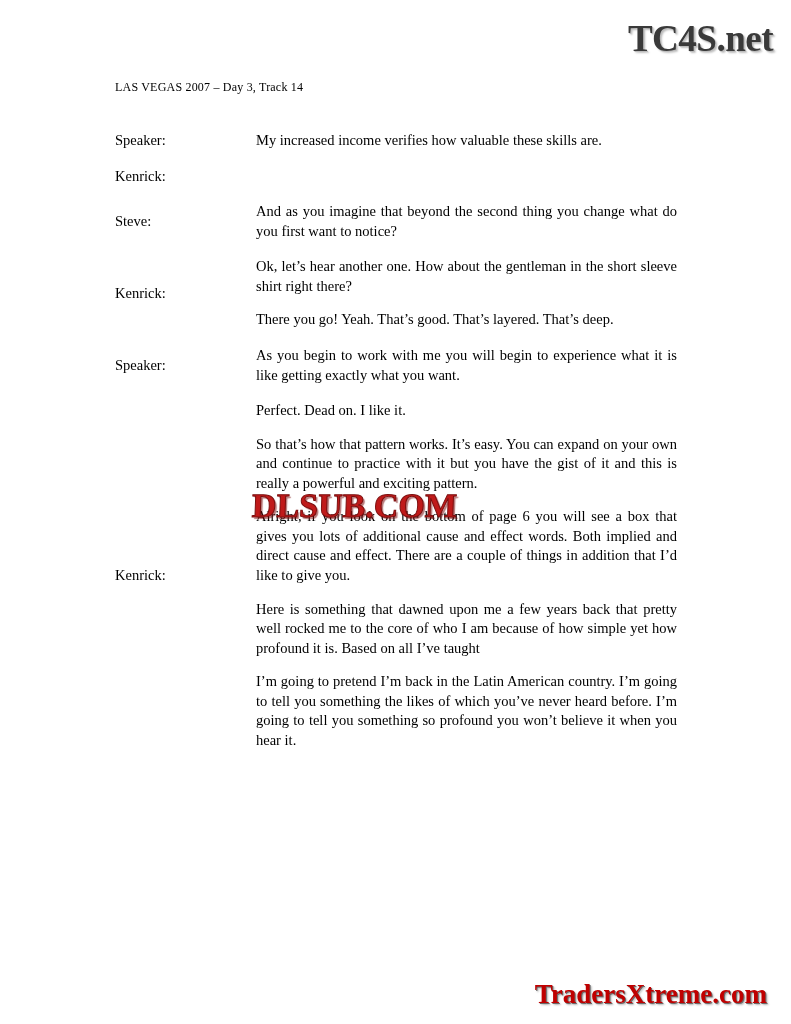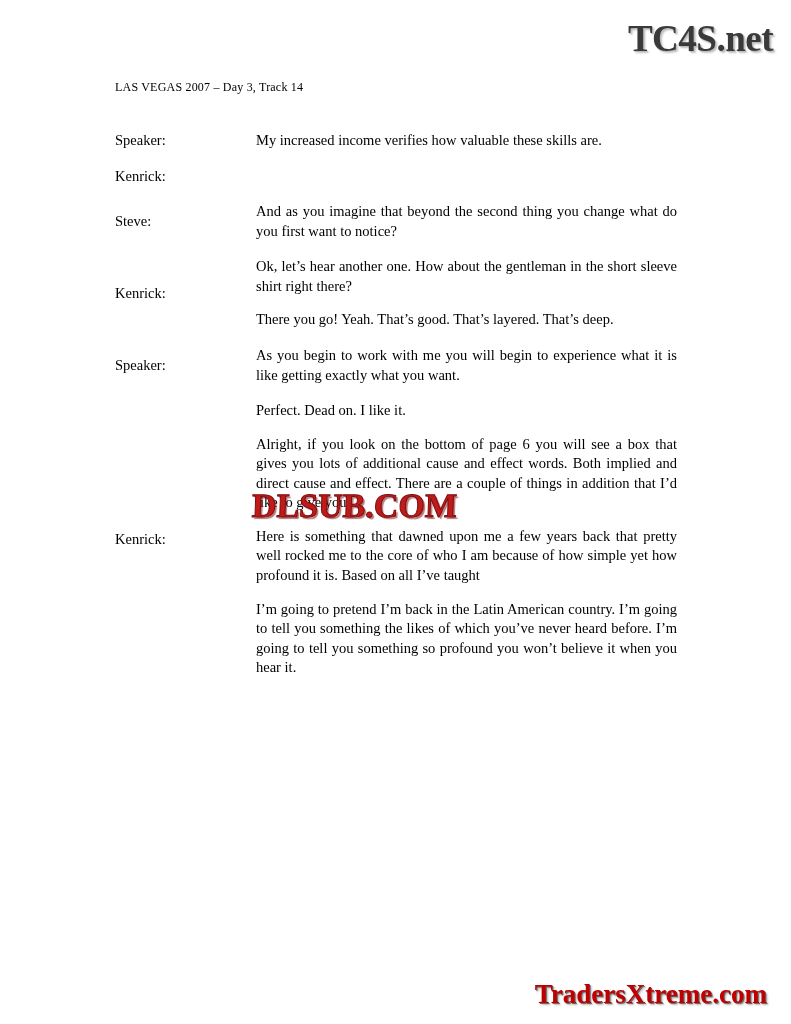--- a/index.html
+++ b/index.html
@@ -147,20 +147,21 @@
       <div class="speaker">Speaker:</div>
       <div class="speech">
         <p>As you begin to work with me you will begin to experience what it is like getting exactly what you want.</p>
       </div>
     </div>
 
     <div class="row">
       <div class="speaker">Kenrick:</div>
       <div class="speech">
         <p>Perfect.  Dead on.  I like it.</p>
+        <p class="obscured">So that’s how that pattern works.  It’s easy.  You can expand on your own and continue to practice with it but you have the gist of it and this is really a powerful and exciting pattern.</p>
         <p>Alright, if you look on the bottom of page 6 you will see a box that gives you lots of additional cause and effect words.  Both implied and direct cause and effect.  There are a couple of things in addition that I’d like to give you.</p>
         <p>Here is something that dawned upon me a few years back that pretty well rocked me to the core of who I am because of how simple yet how profound it is.  Based on all I’ve taught</p>
         <p>I’m going to pretend I’m back in the Latin American country.  I’m going to tell you something the likes of which you’ve never heard before.  I’m going to tell you something so profound you won’t believe it when you hear it.</p>
       </div>
     </div>
 
   </div>
 
   <div class="wm-center">DLSUB.COM</div>
 

